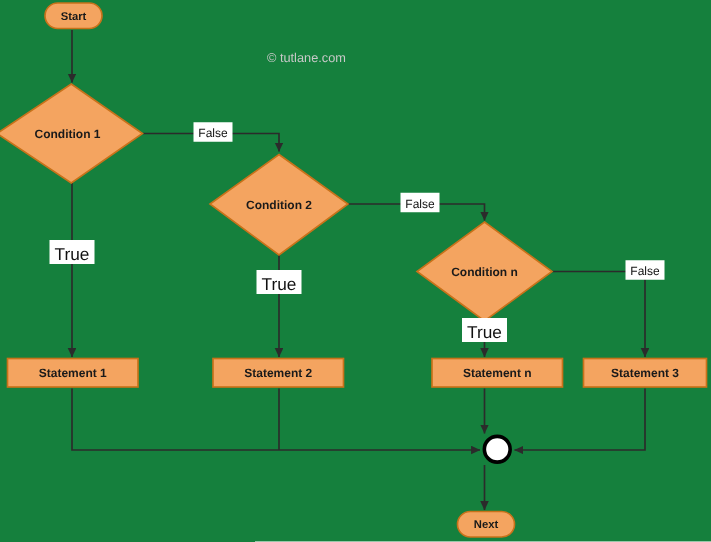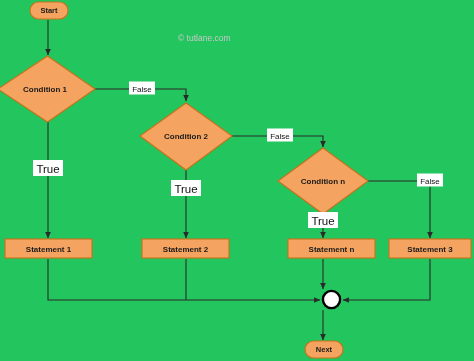--- a/index.html
+++ b/index.html
@@ -7,21 +7,21 @@
     padding: 0;
     background: #ffffff;
   }
   body {
     font-family: "Liberation Sans", sans-serif;
   }
   #flowchart-canvas {
     position: relative;
     width: 474px;
     height: 361px;
-    background: #22c55e;
+    background: #15803d;
     overflow: hidden;
   }
   #flowchart-svg {
     position: absolute;
     top: 0;
     left: 0;
     width: 474px;
     height: 361px;
   }
   .node-label {

